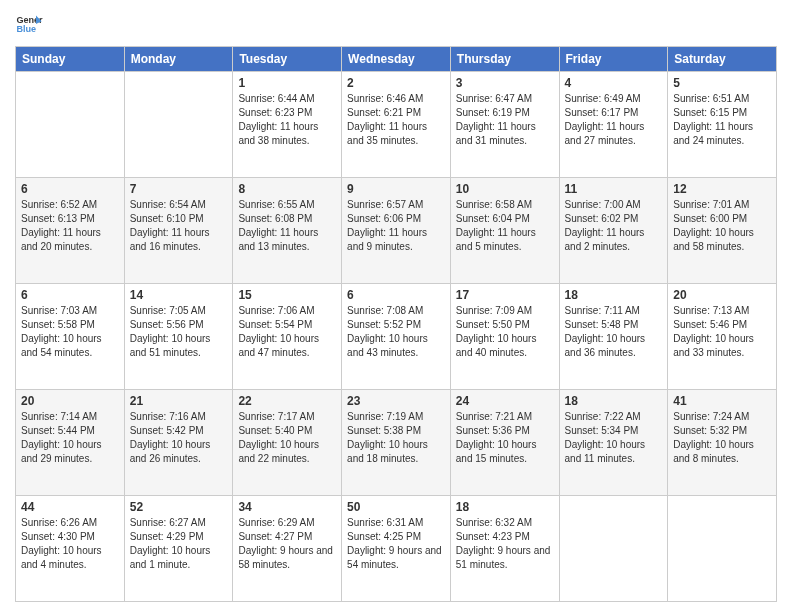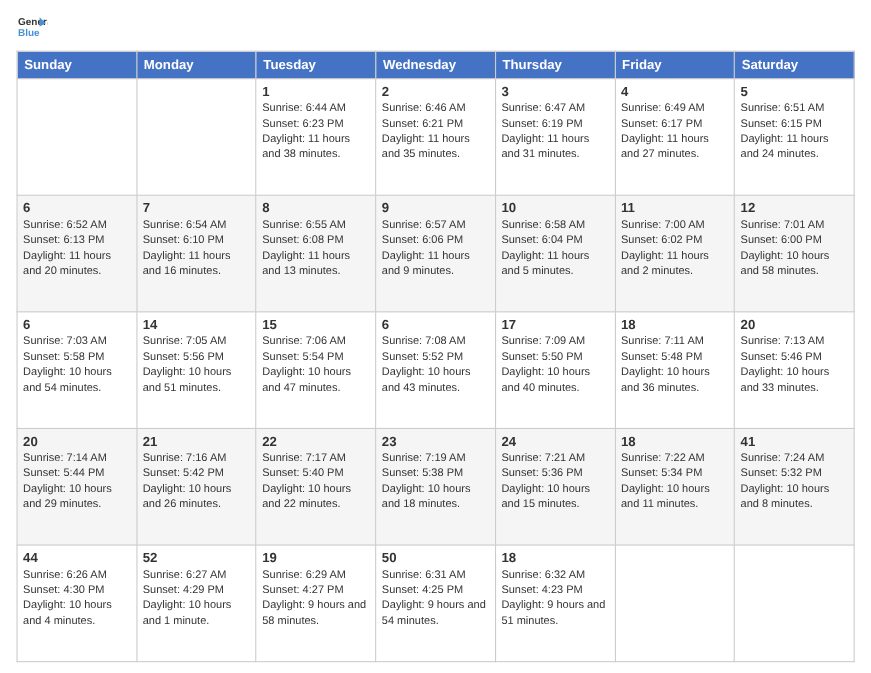--- a/index.html
+++ b/index.html
@@ -234,21 +234,21 @@
         <tr>
           <td>
         <span class="day-num">44</span>
         <span class="day-info">Sunrise: 6:26 AM<br>Sunset: 4:30 PM<br>Daylight: 10 hours and 4 minutes.</span>
       </td>
           <td>
         <span class="day-num">52</span>
         <span class="day-info">Sunrise: 6:27 AM<br>Sunset: 4:29 PM<br>Daylight: 10 hours and 1 minute.</span>
       </td>
           <td>
-        <span class="day-num">19</span>
+        <span class="day-num">34</span>
         <span class="day-info">Sunrise: 6:29 AM<br>Sunset: 4:27 PM<br>Daylight: 9 hours and 58 minutes.</span>
       </td>
           <td>
         <span class="day-num">50</span>
         <span class="day-info">Sunrise: 6:31 AM<br>Sunset: 4:25 PM<br>Daylight: 9 hours and 54 minutes.</span>
       </td>
           <td>
         <span class="day-num">18</span>
         <span class="day-info">Sunrise: 6:32 AM<br>Sunset: 4:23 PM<br>Daylight: 9 hours and 51 minutes.</span>
       </td>

